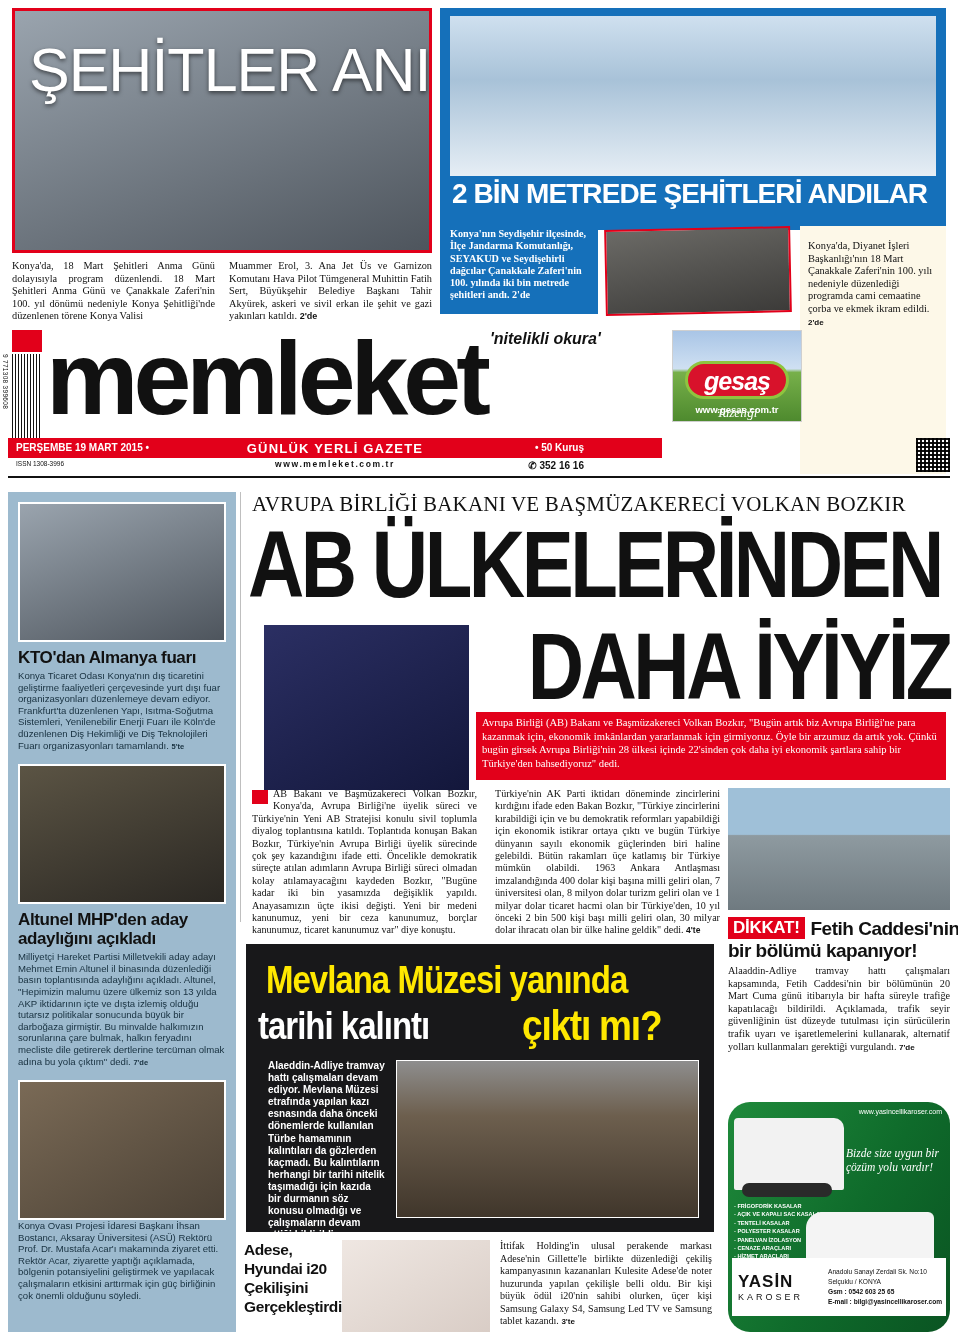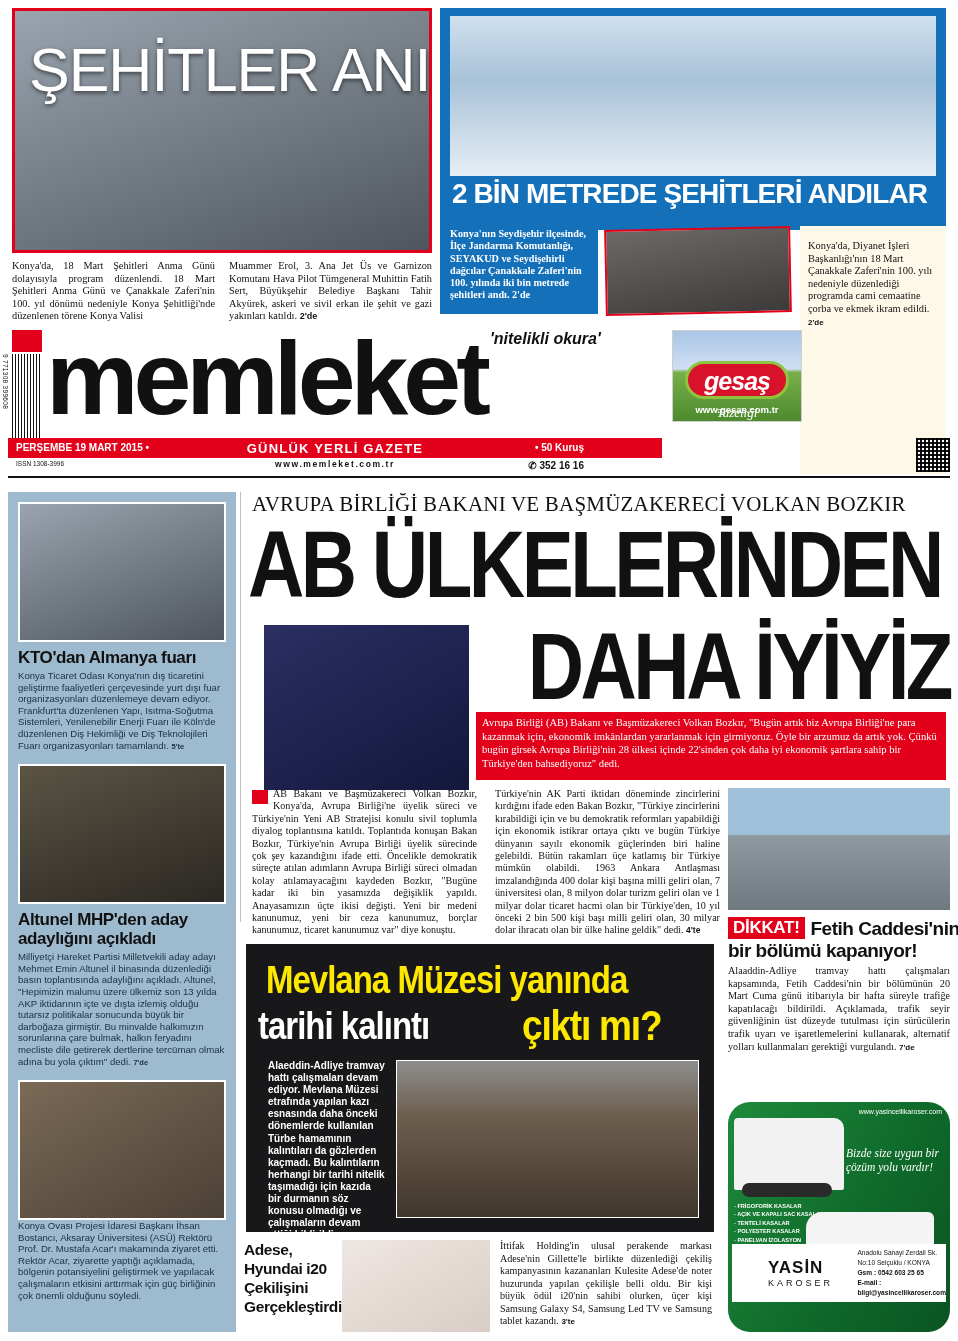--- a/index.html
+++ b/index.html
@@ -177,22 +177,22 @@
                         height:14px; border-radius:7px; background:#2a2a2a; }
   .yasin-slogan { position:absolute; left:118px; top:44px; width:100px; color:#fff;
                   font-family:"Liberation Serif",serif; font-style:italic;
                   font-size:11.5px; line-height:14px; }
   .yasin-list { position:absolute; left:6px; top:100px; width:94px; color:#fff;
                 font-size:5.6px; line-height:8.4px; font-weight:bold; }
   .yasin-truck2 { position:absolute; left:78px; top:110px; width:128px; height:60px;
                   background:#f4f4f4; border-radius:16px 6px 3px 3px; }
   .yasin-truck2:after { content:""; position:absolute; left:10px; bottom:-6px; width:110px;
                         height:12px; border-radius:6px; background:#2a2a2a; }
-  .yasin-foot { position:absolute; left:0; right:0; bottom:30px; height:58px;
-                background:#fff; margin:0 4px; display:flex; align-items:center;padding-left:30px; }
+  .yasin-foot { position:absolute; left:0; right:0; bottom:16px; height:58px;
+                background:#fff; margin:0 4px; display:flex; align-items:center; }
   .yasin-brand { width:96px; padding-left:6px; }
   .yasin-brandname { font-size:17px; font-weight:bold; color:#111; letter-spacing:1px; }
   .yasin-brandsub { font-size:9px; color:#111; letter-spacing:3px; }
   .yasin-contact { flex:1; font-size:6.6px; line-height:10px; color:#111; }
   .yasin-contact .b { font-weight:bold; }
 
   
   .adese { position:absolute; left:244px; top:1240px; width:468px; height:96px;
            display:flex; gap:10px; }
   .adese-h { width:88px; font-size:15.5px; font-weight:bold; color:#111; line-height:19px;

